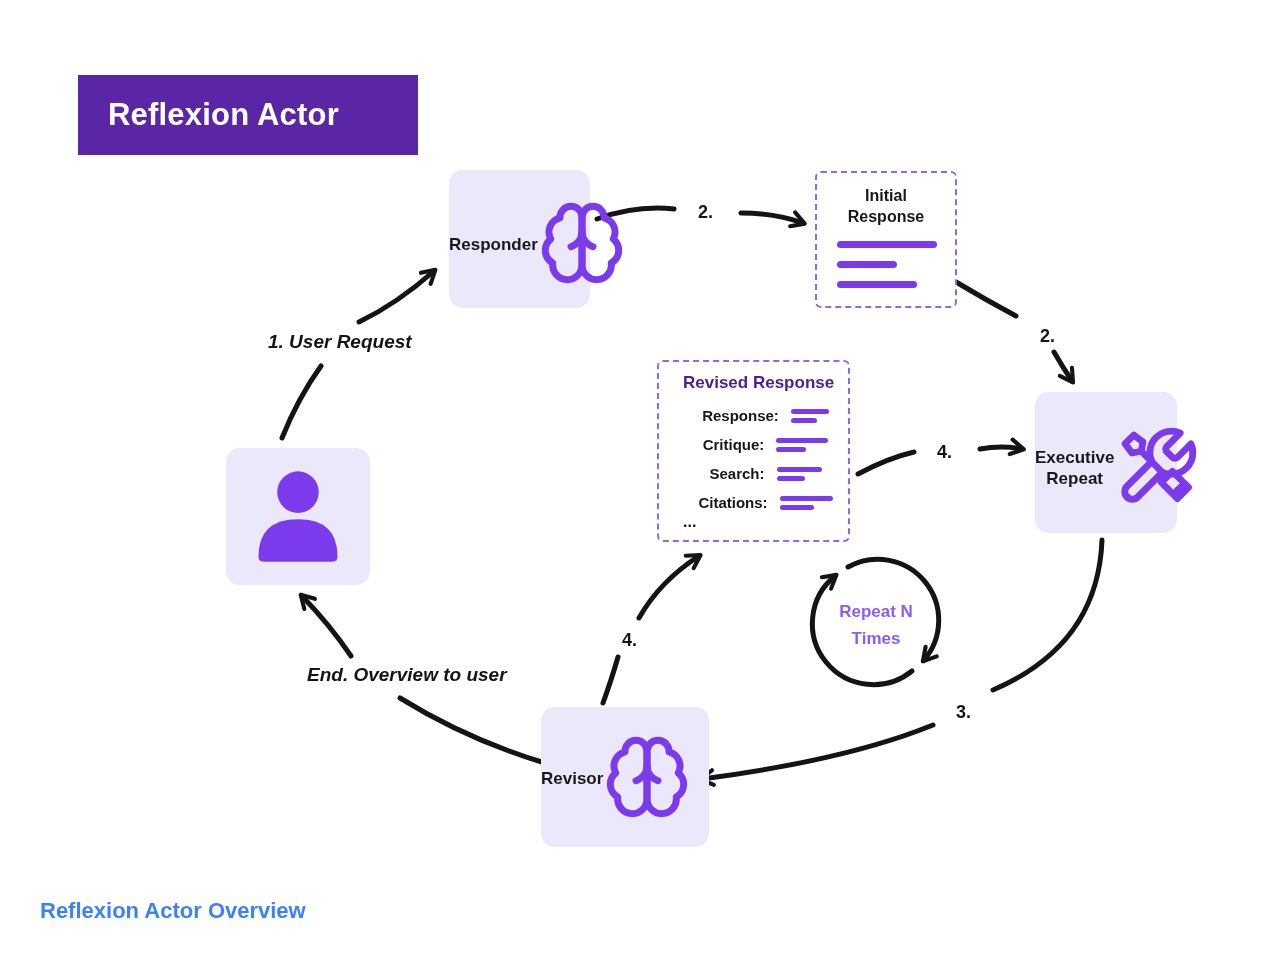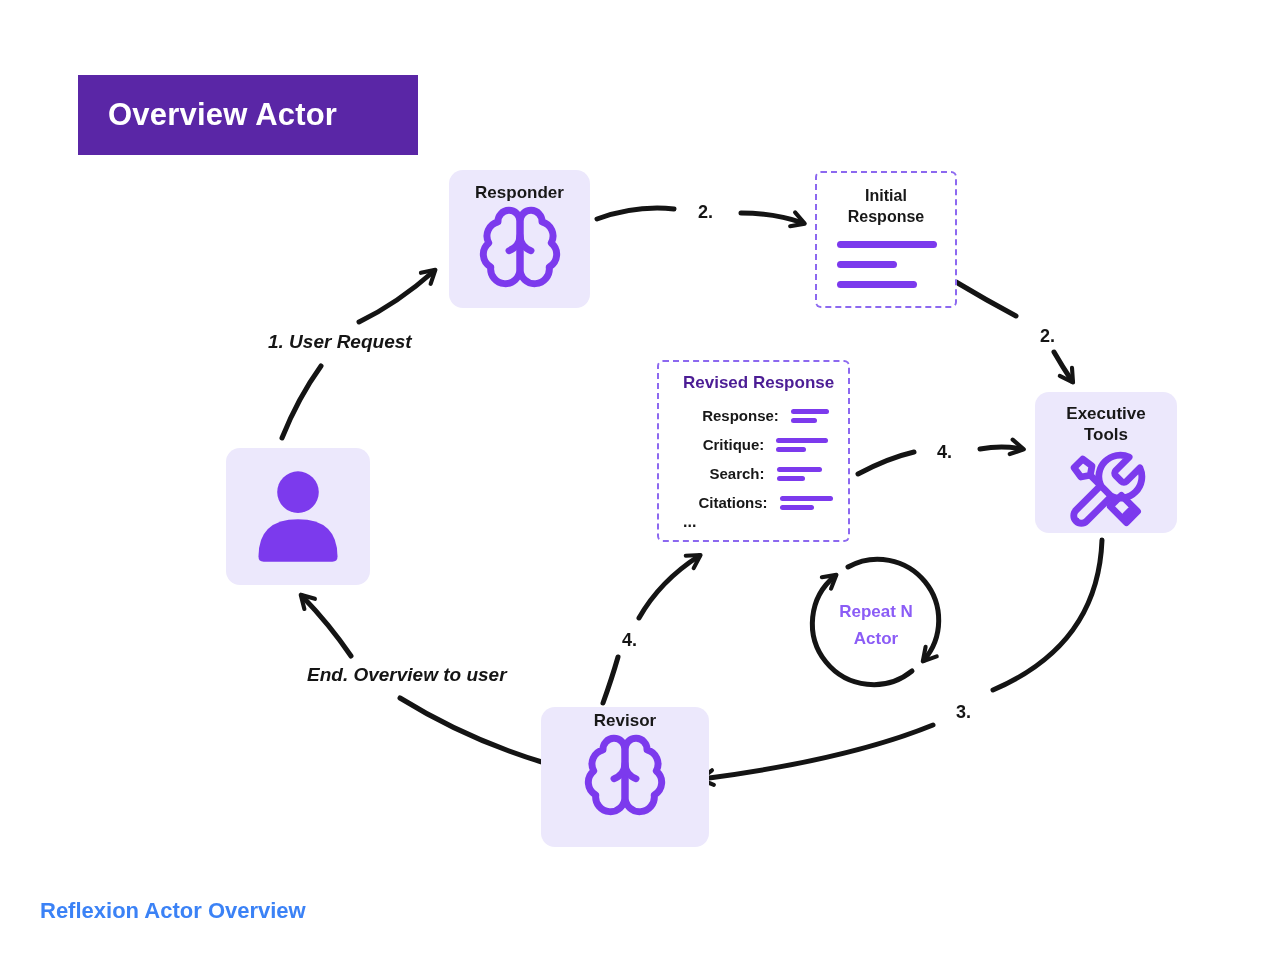--- a/index.html
+++ b/index.html
@@ -7,21 +7,21 @@
   #canvas{position:relative;width:1280px;height:960px;background:#ffffff;overflow:hidden;}
 
   .abs{position:absolute;}
 
   
   .banner{left:78px;top:75px;width:340px;height:80px;background:#5A26A6;
           display:flex;align-items:center;padding-left:30px;box-sizing:border-box;}
   .banner span{color:#ffffff;font-size:31px;font-weight:700;letter-spacing:.2px;}
 
   
-  .node{background:#ECE8FC;border-radius:14px;display:flex;flex-direction:column;
+  .node{background:#ECE8FC;border-radius:14px;display:flex;
         align-items:center;box-sizing:border-box;}
   .node .node-label{font-size:17px;font-weight:700;color:#181818;text-align:center;line-height:1.25;}
 
   .responder{left:449px;top:170px;width:141px;height:138px;padding-top:12px;}
   .revisor{left:541px;top:707px;width:168px;height:140px;padding-top:3px;}
   .tools{left:1035px;top:392px;width:142px;height:141px;padding-top:11px;}
   .userbox{left:226px;top:448px;width:144px;height:137px;justify-content:center;}
 
   
   .dashed{background:#ffffff;border:2px dashed #8C68F0;border-radius:6px;box-sizing:border-box;}
@@ -76,21 +76,21 @@
       <path d="M858 474 Q888 458 914 452"></path>
       <path d="M980 449 Q1002 445 1022 449" marker-end="url(#ah)"></path>
       <path d="M545 763 Q468 740 400 698"></path>
       <path d="M351 656 Q330 625 302 596" marker-end="url(#ah)"></path>
       <path d="M912 671 A61 61 0 0 1 835 576" marker-end="url(#ah)"></path>
       <path d="M848 567 A61 61 0 0 1 924 660" marker-end="url(#ah)"></path>
     </g>
   </svg>
 
   <div class="abs banner">
-    <span>Overview Actor</span>
+    <span>Reflexion Actor</span>
   </div>
 
   <div class="abs node responder">
     <div class="node-label">Responder</div>
     <span>
       <svg width="88" height="88" viewBox="0 0 24 24" fill="none" stroke="#7C3AED" stroke-width="1.9" stroke-linecap="round" stroke-linejoin="round">
         <path d="M12 5a3 3 0 1 0-5.997.125 4 4 0 0 0-2.526 5.77 4 4 0 0 0 .556 6.588A4 4 0 1 0 12 18Z"></path>
         <path d="M12 5a3 3 0 1 1 5.997.125 4 4 0 0 1 2.526 5.77 4 4 0 0 1-.556 6.588A4 4 0 1 1 12 18Z"></path>
         <path d="M15 13a4.5 4.5 0 0 1-3-4 4.5 4.5 0 0 1-3 4"></path>
       </svg>
@@ -100,21 +100,21 @@
   <div class="abs dashed initial">
     <div class="node-label">Initial Response</div>
     <div class="bars">
       <div class="bar" style="width:100px"></div>
       <div class="bar" style="width:60px"></div>
       <div class="bar" style="width:80px"></div>
     </div>
   </div>
 
   <div class="abs node tools">
-    <div class="node-label" style="width:100px">Executive Tools</div>
+    <div class="node-label" style="width:100px">Executive Repeat</div>
     <span style="margin-top:2px">
       <svg width="86" height="86" viewBox="0 0 24 24" fill="none" stroke="#7C3AED" stroke-width="1.9" stroke-linecap="round" stroke-linejoin="round">
         <path d="M14.7 6.3a1 1 0 0 0 0 1.4l1.6 1.6a1 1 0 0 0 1.4 0l3.77-3.77a6 6 0 0 1-7.94 7.94l-6.91 6.91a2.12 2.12 0 0 1-3-3l6.91-6.91a6 6 0 0 1 7.94-7.94l-3.76 3.76z"></path>
         <circle cx="4.1" cy="19.9" r="0.45" fill="#7C3AED" stroke="none"></circle>
         <path d="M3.1 5.5 L5.5 3.1 L8.1 5 L7.6 7.6 L5 8.1 Z"></path>
         <path d="M7.8 7.8 L14.4 14.4"></path>
         <path d="M13.2 16.3 L16.3 13.2 L20.8 17.7 L17.7 20.8 Z"></path>
         <path d="M18.8 17.4 L17.4 18.8"></path>
       </svg>
     </span>
@@ -168,21 +168,21 @@
     <span>
       <svg width="104" height="104" viewBox="0 0 100 100" fill="#7C3AED">
         <circle cx="50" cy="28" r="20"></circle>
         <path d="M12 90 Q12 54 50 54 Q88 54 88 90 Q88 95 83 95 L17 95 Q12 95 12 90 Z"></path>
       </svg>
     </span>
   </div>
 
   <div class="abs loop-text">
     <div>Repeat N</div>
-    <div>Actor</div>
+    <div>Times</div>
   </div>
 
   <div class="edge-label big" style="left:268px;top:331px">1. User Request</div>
   <div class="edge-label" style="left:698px;top:202px">2.</div>
   <div class="edge-label" style="left:1040px;top:326px">2.</div>
   <div class="edge-label" style="left:937px;top:442px">4.</div>
   <div class="edge-label" style="left:622px;top:630px">4.</div>
   <div class="edge-label" style="left:956px;top:702px">3.</div>
   <div class="edge-label big" style="left:307px;top:664px">End. Overview to user</div>
 

